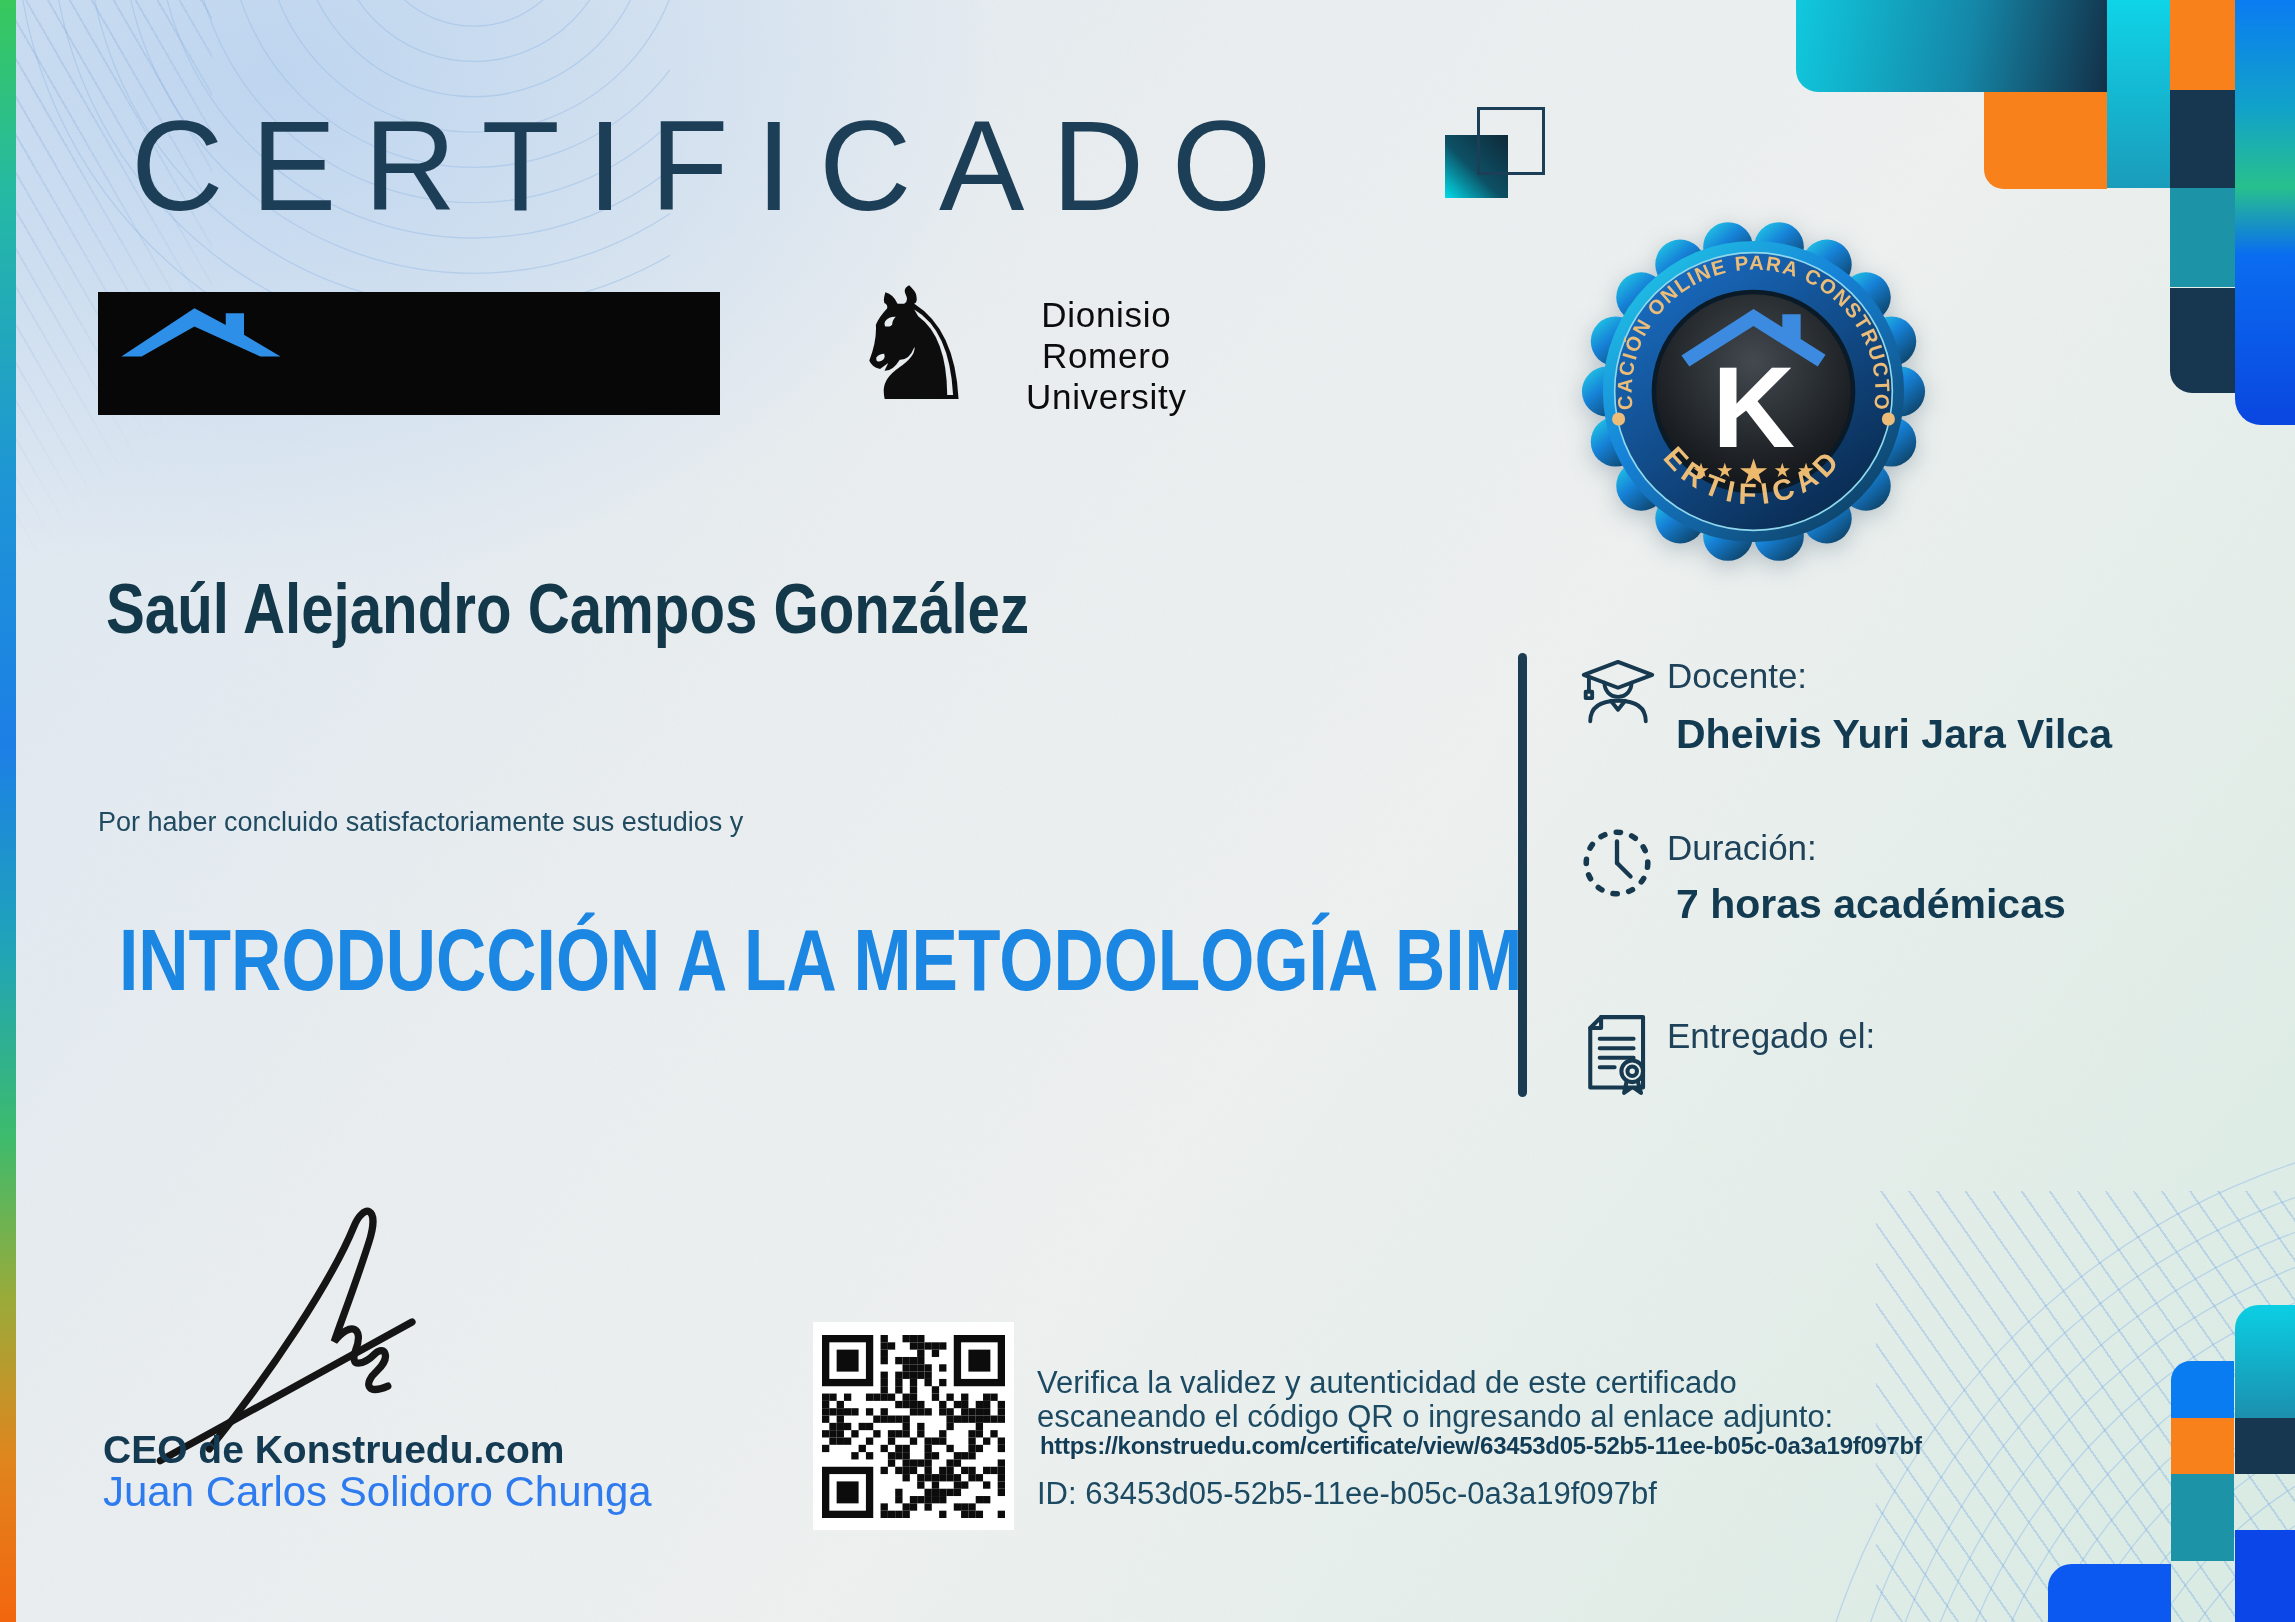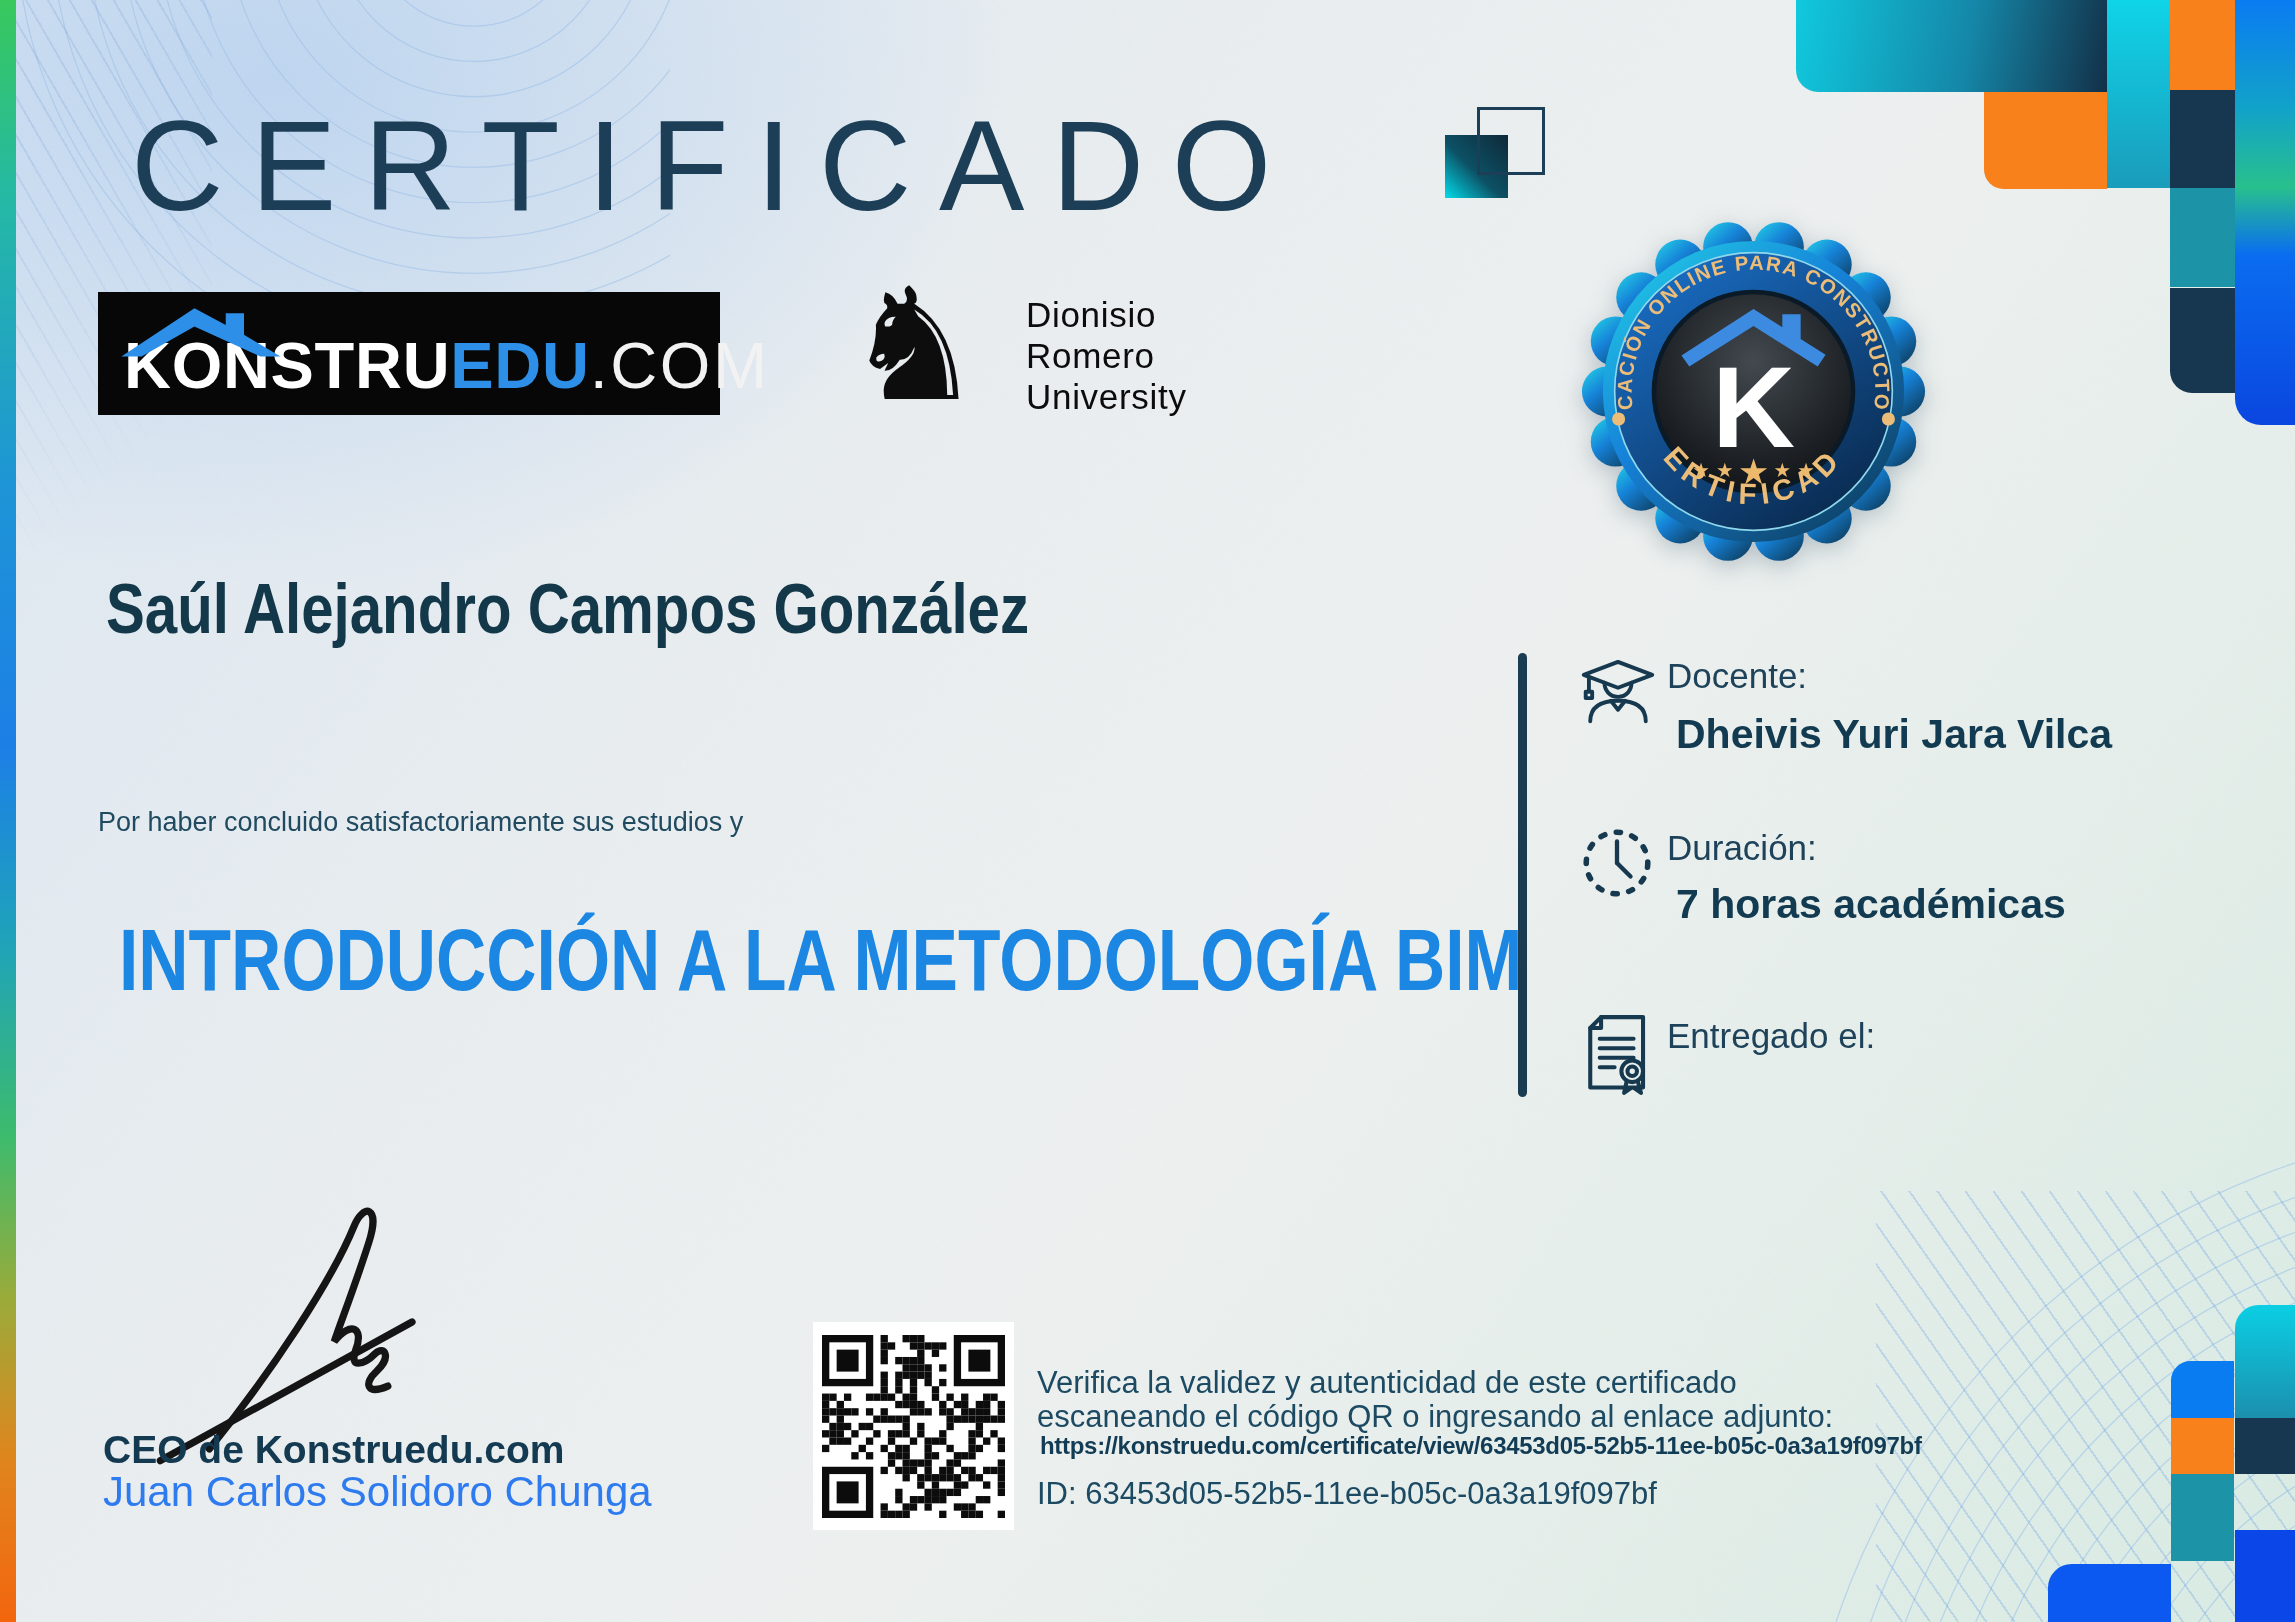--- a/index.html
+++ b/index.html
@@ -1,20 +1,20 @@
 <!DOCTYPE html>
 <html style="font-size:10.5px"><head>
 <meta charset="utf-8">
 <style>
   html,body{margin:0;padding:0;}
   body{width:2295px;height:1623px;overflow:hidden;font-family:"Liberation Sans",sans-serif;}
   #canvas{position:relative;width:2295px;height:1623px;overflow:hidden;
     background:
       radial-gradient(1047px 720px at 275px 79px, rgba(180,208,240,.75), rgba(180,208,240,0) 70%),
-      linear-gradient(128deg,#dce7f3 0%,#eaeef0 36%,#eef1f0 58%,#e3eee9 82%,#d9ece4 100%);}
+      linear-gradient(128deg,#dce7f3 0%,#eaeef0 36%,#eef1f0 58%,#e3eee9 82%,#d9ece4 100%); text-align: center;}
   .abs{position:absolute;}
   svg{display:block;}
 
   
   .texture{position:absolute;inset:0;opacity:.5;pointer-events:none;}
   .diag-tl{position:absolute;left:16.4px;top:0;width:196px;height:589px;opacity:.45;
     background:repeating-linear-gradient(60deg,rgba(255,255,255,0) 0 17px,rgba(120,158,212,.5) 17px 19px);
     -webkit-mask-image:linear-gradient(135deg,#000 20%,transparent 75%);
             mask-image:linear-gradient(135deg,#000 20%,transparent 75%);}
   .diag-br{position:absolute;right:0;bottom:0;width:419px;height:432px;opacity:.5;
@@ -160,21 +160,20 @@
   <div class="abs br-blue3"></div>
 
   <div class="abs page-title">CERTIFICADO</div>
   <div class="abs sq-grad"></div>
   <div class="abs sq-outline"></div>
 
   <div class="abs klogo">
     <svg class="kroof" width="196" height="60" viewBox="0 0 300 92">
       <path d="M8 88 L120 14 L168 40 L168 22 L196 22 L196 55 L252 88 L221 88 L120 42 L39 88 Z" fill="#2e8fe8"></path>
     </svg>
-    <span class="brand"><span>KONSTRU</span><span class="hl">EDU</span><span class="com">.COM</span></span>
   </div>
 
   <div class="abs horse">♞</div>
   <div class="abs uni-text">
     <div>Dionisio</div>
     <div>Romero</div>
     <div>University</div>
   </div>
 
   <svg class="abs badge" width="351" height="351" viewBox="0 0 536 536">

